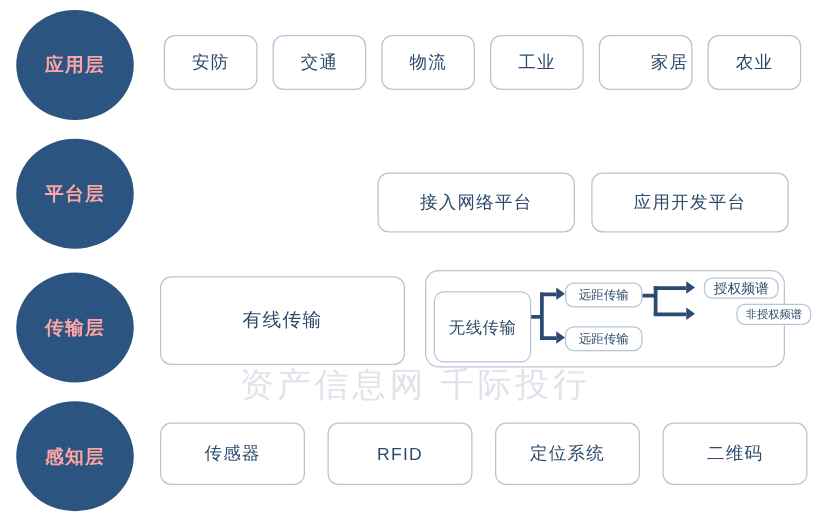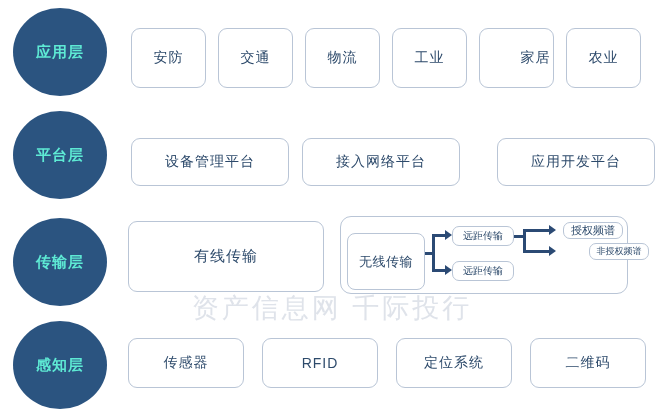--- a/index.html
+++ b/index.html
@@ -47,21 +47,21 @@
     position: absolute;
     left: 13px;
     top: 8px;
     width: 94px;
     height: 88px;
     border-radius: 50%;
     background: #2b5480;
     display: flex;
     align-items: center;
     justify-content: center;
-    color: #5eead4;
+    color: #fca5a5;
     font-size: 15px;
     font-weight: bold;
     letter-spacing: 1px;
     z-index: 2;
   }
 
   
   .node {
     position: absolute;
     box-sizing: border-box;
@@ -71,21 +71,21 @@
     display: flex;
     align-items: center;
     justify-content: center;
     color: #2d4a6b;
     font-size: 14px;
     letter-spacing: 1px;
     z-index: 2;
   }
 
   
-  .app-box { top: 28px; height: 60px; width: 75px; font-size: 14px; }
+  .app-box { top: 28px; height: 44px; width: 75px; font-size: 14px; }
 
   
   .plat-box { top: 138px; height: 48px; width: 158px; font-size: 14px; }
 
   
   .wired-box {
     left: 128px; top: 221px; width: 196px; height: 71px;
     font-size: 15px;
   }
 
@@ -157,23 +157,22 @@
     <div class="node app-box" style="left:218px;">交通</div>
     <div class="node app-box" style="left:305px;">物流</div>
     <div class="node app-box" style="left:392px;">工业</div>
     <div class="node app-box" style="left:479px;padding-left:38px;">家居</div>
     <div class="node app-box" style="left:566px;">农业</div>
   </div>
 
   <div class="row" style="top:105px;">
     <div class="layer-circle" style="top:6px;">平台层</div>
   </div>
-  <div class="node plat-box" style="left:131px;">设备管理平台</div>
   <div class="node plat-box" style="left:302px;">接入网络平台</div>
-  <div class="node plat-box" style="left:497px;">应用开发平台</div>
+  <div class="node plat-box" style="left:473px;">应用开发平台</div>
 
   <div class="row" style="top:212px;">
     <div class="layer-circle" style="top:6px;">传输层</div>
   </div>
 
   <div class="node wired-box">有线传输</div>
 
   <div class="wireless-group"></div>
 
   <div class="sub-node wireless-main">无线传输</div>

